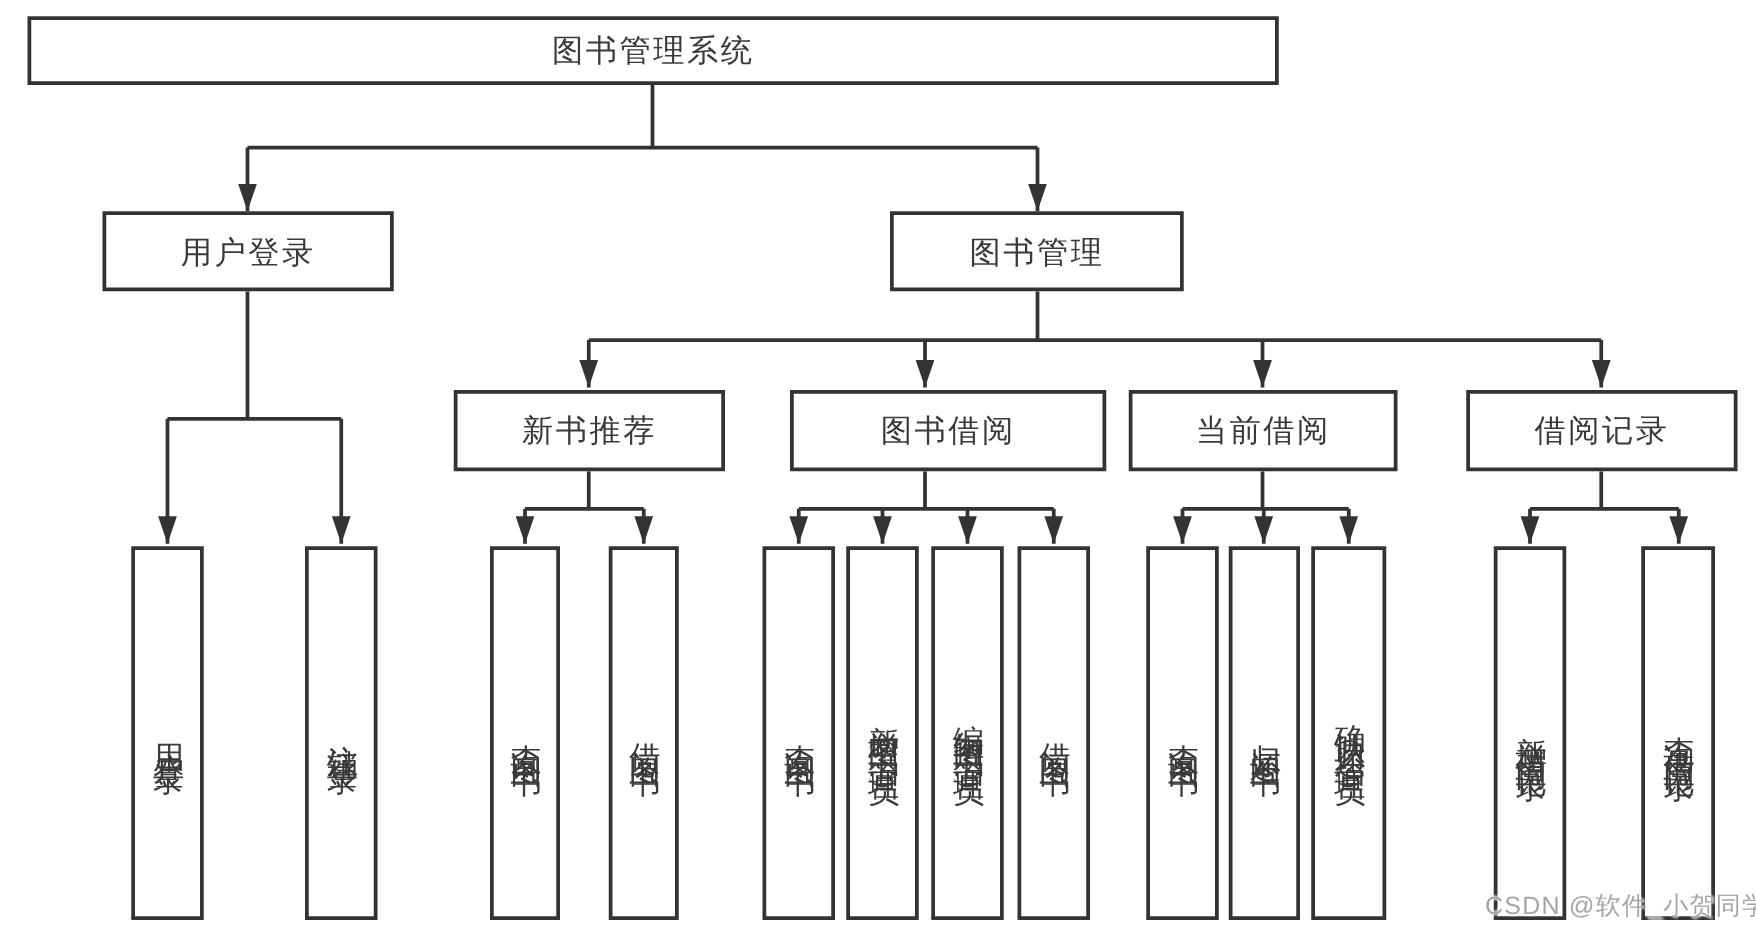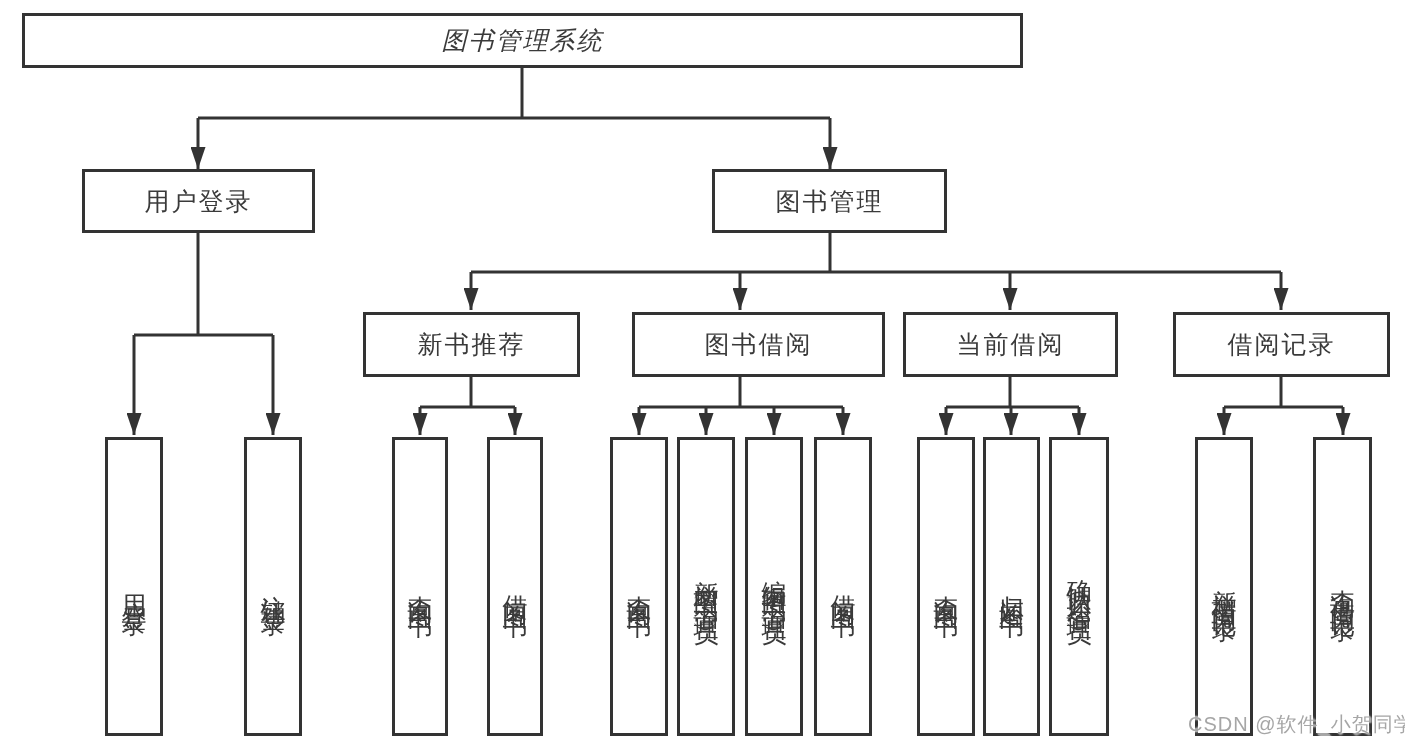--- a/index.html
+++ b/index.html
@@ -39,21 +39,21 @@
   }
   .v-label {
     writing-mode: vertical-rl;
     text-orientation: mixed;
     font-size: 25px;
     letter-spacing: 6px;
     line-height: 1.15;
     white-space: nowrap;
   }
   
-  .root-box   { left: 22px;   top: 13px;  width: 1001px; height: 55px; font-style: italic; }
+  .root-box   { left: 22px;   top: 13px;  width: 1001px; height: 55px; }
   .l2-a       { left: 82px;   top: 169px; width: 233px;  height: 64px; }
   .l2-b       { left: 712px;  top: 169px; width: 235px;  height: 64px; }
   .l3-a       { left: 363px;  top: 312px; width: 217px;  height: 65px; }
   .l3-b       { left: 632px;  top: 312px; width: 253px;  height: 65px; }
   .l3-c       { left: 903px;  top: 312px; width: 215px;  height: 65px; }
   .l3-d       { left: 1173px; top: 312px; width: 217px;  height: 65px; }
   .leaf       { top: 437px; height: 299px; }
   .leaf-1  { left: 105px;  width: 58px; }
   .leaf-2  { left: 244px;  width: 58px; }
   .leaf-3  { left: 392px;  width: 56px; }

